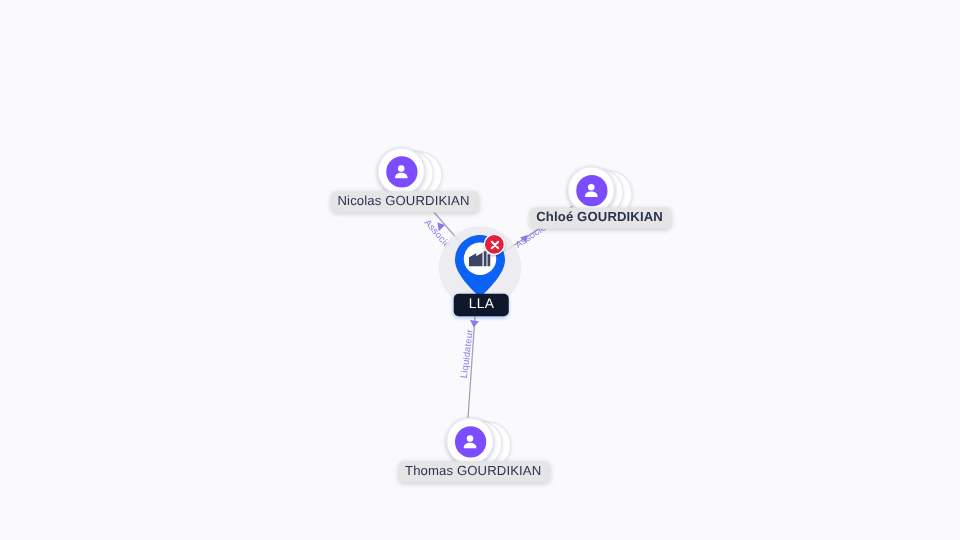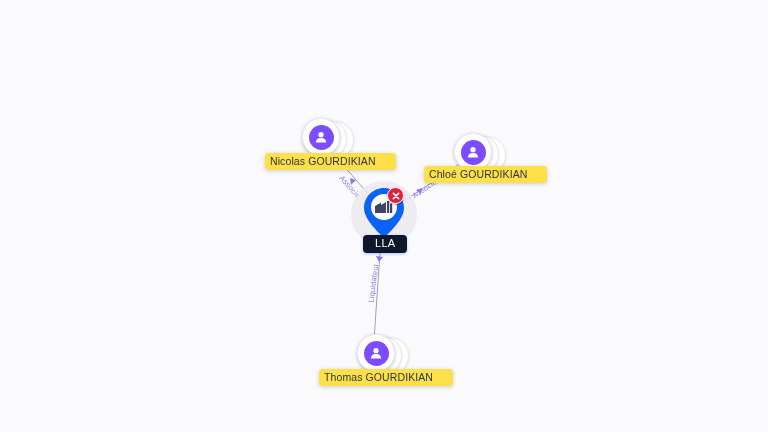--- a/index.html
+++ b/index.html
@@ -42,24 +42,24 @@
   .avatar-inner{
     width:25px;height:25px;border-radius:50%;
     background:#7c4dff;
     display:flex;align-items:center;justify-content:center;
   }
   .avatar-inner svg{display:block;}
 
   
   .name-chip{
     position:absolute;
-    background:#fde047;
+    background:#e5e5e5;
     border-radius:4px;
     box-shadow:0 1px 4px rgba(35,40,80,.22);
-    padding:2px 20px 3px 5px;
+    padding:2px 7px 3px 5px;
     font-size:10.5px;
     line-height:12px;
     color:#2c3350;
     white-space:nowrap;
     letter-spacing:.1px;
   }
 
   
   .company-halo{
     position:absolute;
@@ -181,21 +181,21 @@
       <div class="stack-card c1"></div>
       <div class="avatar-circle">
         <div class="avatar-inner">
           <svg width="14" height="14" viewBox="0 0 14 14">
             <circle cx="7" cy="4.7" r="2.6" fill="#ffffff"></circle>
             <path d="M1.9 12.6 C1.9 9.4 4.2 8.1 7 8.1 C9.8 8.1 12.1 9.4 12.1 12.6 Z" fill="#ffffff"></path>
           </svg>
         </div>
       </div>
     </div>
-    <div class="name-chip" style="left:-28px; top:33px;">Chloé GOURDIKIAN</div>
+    <div class="name-chip" style="left:-28px; top:33px;font-weight:bold;">Chloé GOURDIKIAN</div>
   </div>
 
   <div class="node" style="left:355px; top:334px;">
     <div class="person-stack">
       <div class="stack-card c3"></div>
       <div class="stack-card c2"></div>
       <div class="stack-card c1"></div>
       <div class="avatar-circle">
         <div class="avatar-inner">
           <svg width="14" height="14" viewBox="0 0 14 14">

